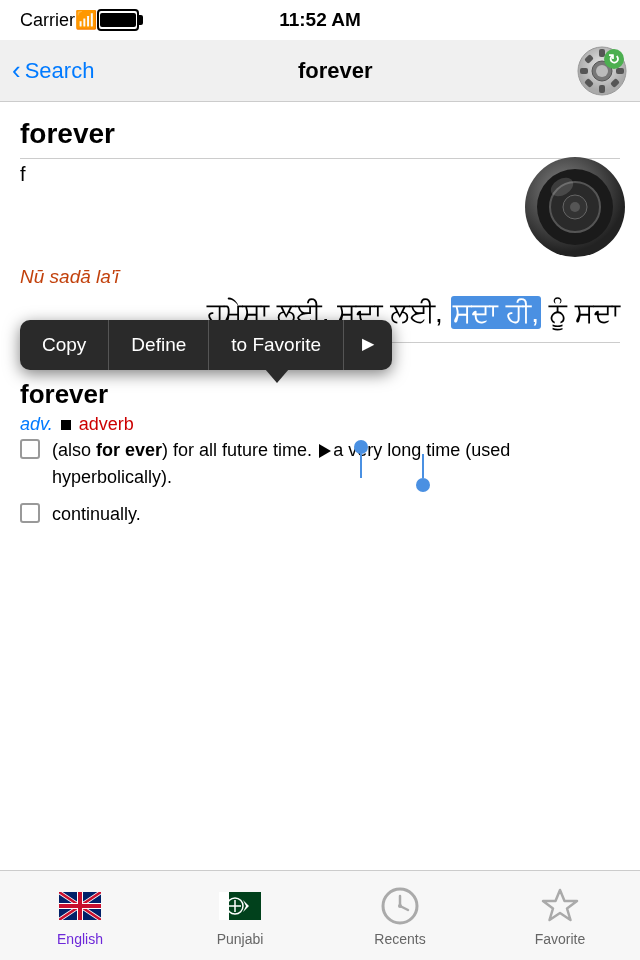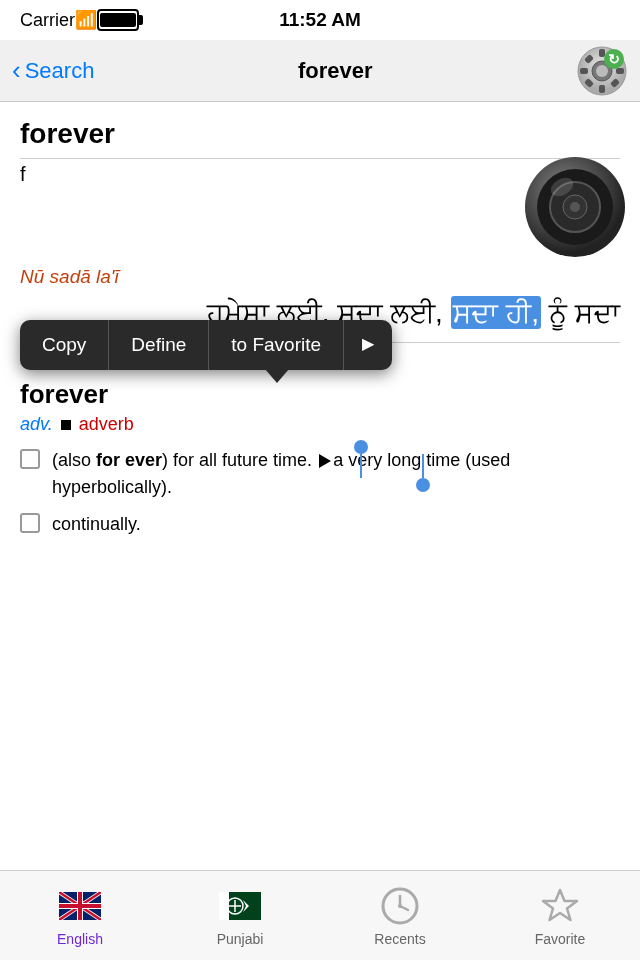--- a/index.html
+++ b/index.html
@@ -224,21 +224,21 @@
       font-size: 26px;
       font-weight: 700;
       color: #000;
       margin-bottom: 4px;
     }
 
     .word-type-row {
       display: flex;
       align-items: center;
       gap: 8px;
-      margin-bottom: 12px;
+      margin-bottom: 2px;
     }
 
     .word-type-abbr {
       font-size: 18px;
       color: #007aff;
       font-style: italic;
     }
 
     .black-square {
       width: 10px;

